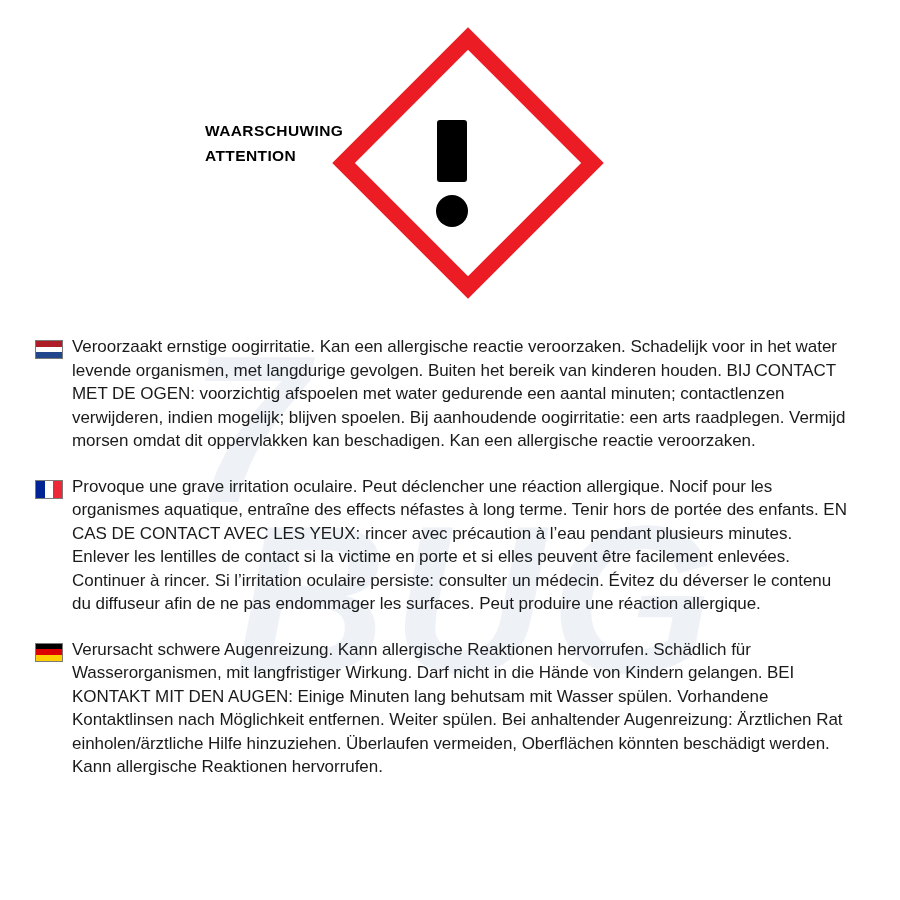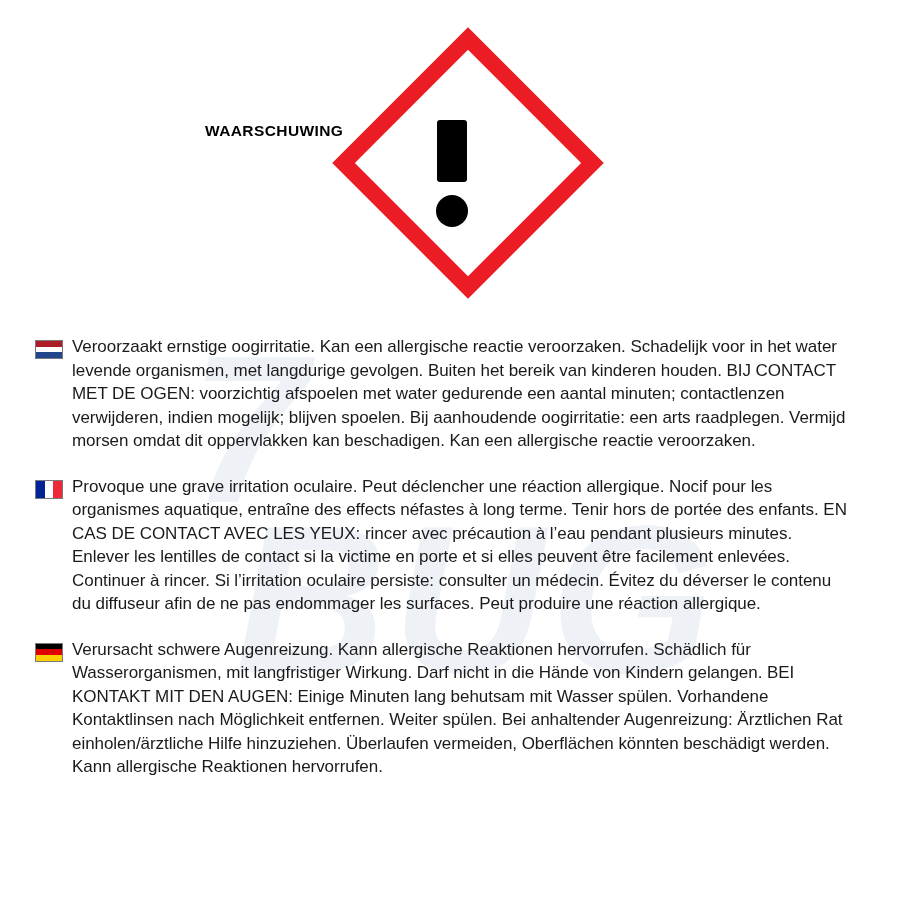--- a/index.html
+++ b/index.html
@@ -164,20 +164,21 @@
   <div class="watermark-text">7</div>
   <div class="watermark-text second">BUG</div>
 </div>
 
 <div class="page">
 
   <div class="header">
 
     <div class="signal-words">
       <div class="signal-word">WAARSCHUWING</div>
+      <div class="signal-word">ATTENTION</div>
     </div>
 
     <div class="ghs-wrap">
       <div class="ghs-diamond"></div>
       <div class="ghs-excl">
         <div class="excl-bar"></div>
         <div class="excl-dot"></div>
       </div>
     </div>
 

